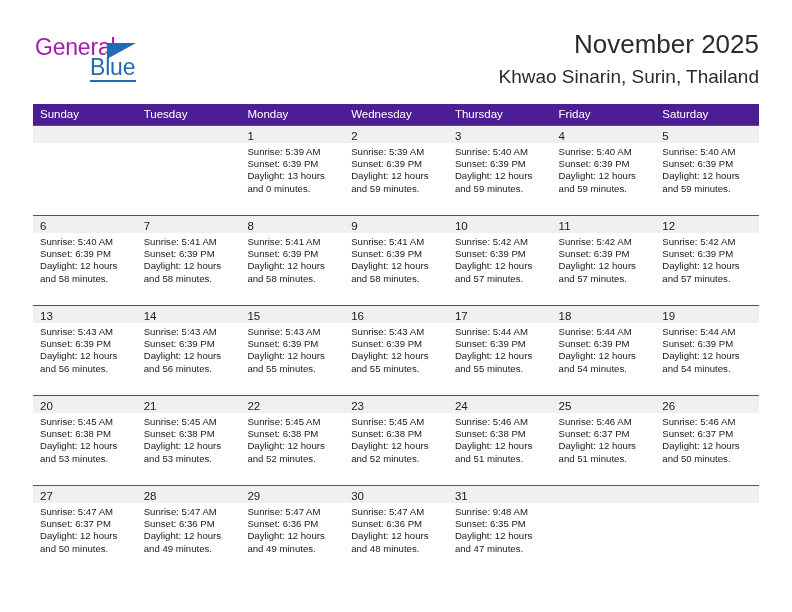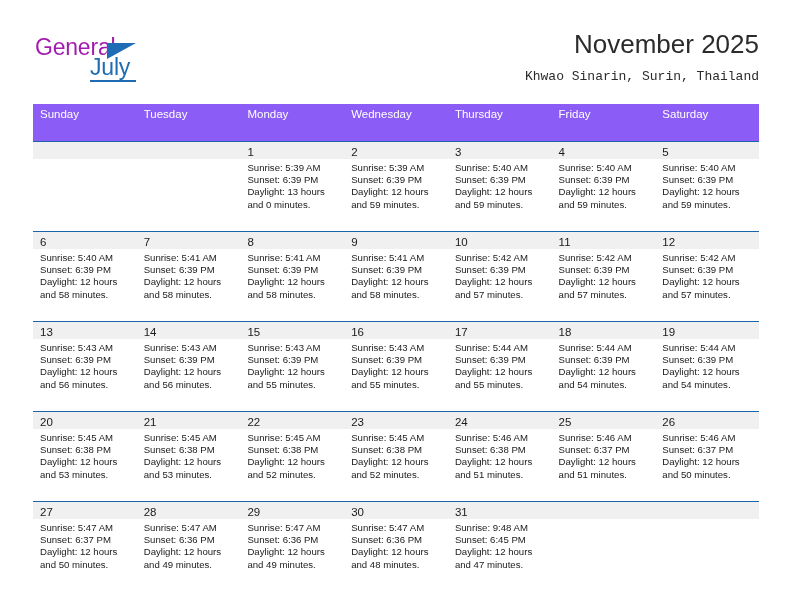--- a/index.html
+++ b/index.html
@@ -79,38 +79,37 @@
     text-align: right;
   }
   .cal-title {
     font-size: 26px;
     color: #2b2b2b;
     line-height: 32px;
     white-space: nowrap;
   }
   .cal-subtitle {
     margin-top: 8px;
-    font-size: 13px;
+    font-size: 19px;
     color: #2b2b2b;
     line-height: 17px;
     white-space: nowrap;
-    font-family: Liberation Mono, monospace;
   }
 
   
   .calendar {
     position: absolute;
     left: 33px;
     top: 104px;
     width: 726px;
   }
   .dow-row {
     display: flex;
-    background: #8b5cf6;
-    height: 37px;
+    background: #4c1d95;
+    height: 21px;
   }
   .dow {
     flex: 1 1 0;
     color: #ffffff;
     font-size: 11.5px;
     line-height: 21px;
     padding-left: 7px;
     box-sizing: border-box;
     white-space: nowrap;
   }
@@ -152,21 +151,21 @@
 </head>
 <body>
 
 <div class="page">
 
   <div class="header">
 
     <div class="logo">
       <span class="logo-general">General</span>
       <span class="logo-triangle"></span>
-      <span class="logo-blue">July</span>
+      <span class="logo-blue">Blue</span>
       <span class="logo-underline"></span>
     </div>
 
     <div class="title-block">
       <div class="cal-title">November 2025</div>
       <div class="cal-subtitle">Khwao Sinarin, Surin, Thailand</div>
     </div>
 
   </div>
 
@@ -470,21 +469,21 @@
           <div>Sunrise: 5:47 AM</div>
           <div>Sunset: 6:36 PM</div>
           <div>Daylight: 12 hours</div>
           <div>and 48 minutes.</div>
         </div>
       </div>
       <div class="cell">
         <div class="datebar"><span class="daynum">31</span></div>
         <div class="details">
           <div>Sunrise: 9:48 AM</div>
-          <div>Sunset: 6:45 PM</div>
+          <div>Sunset: 6:35 PM</div>
           <div>Daylight: 12 hours</div>
           <div>and 47 minutes.</div>
         </div>
       </div>
       <div class="cell empty">
         <div class="datebar"><span class="daynum"></span></div>
 
       </div>
       <div class="cell empty">
         <div class="datebar"><span class="daynum"></span></div>

